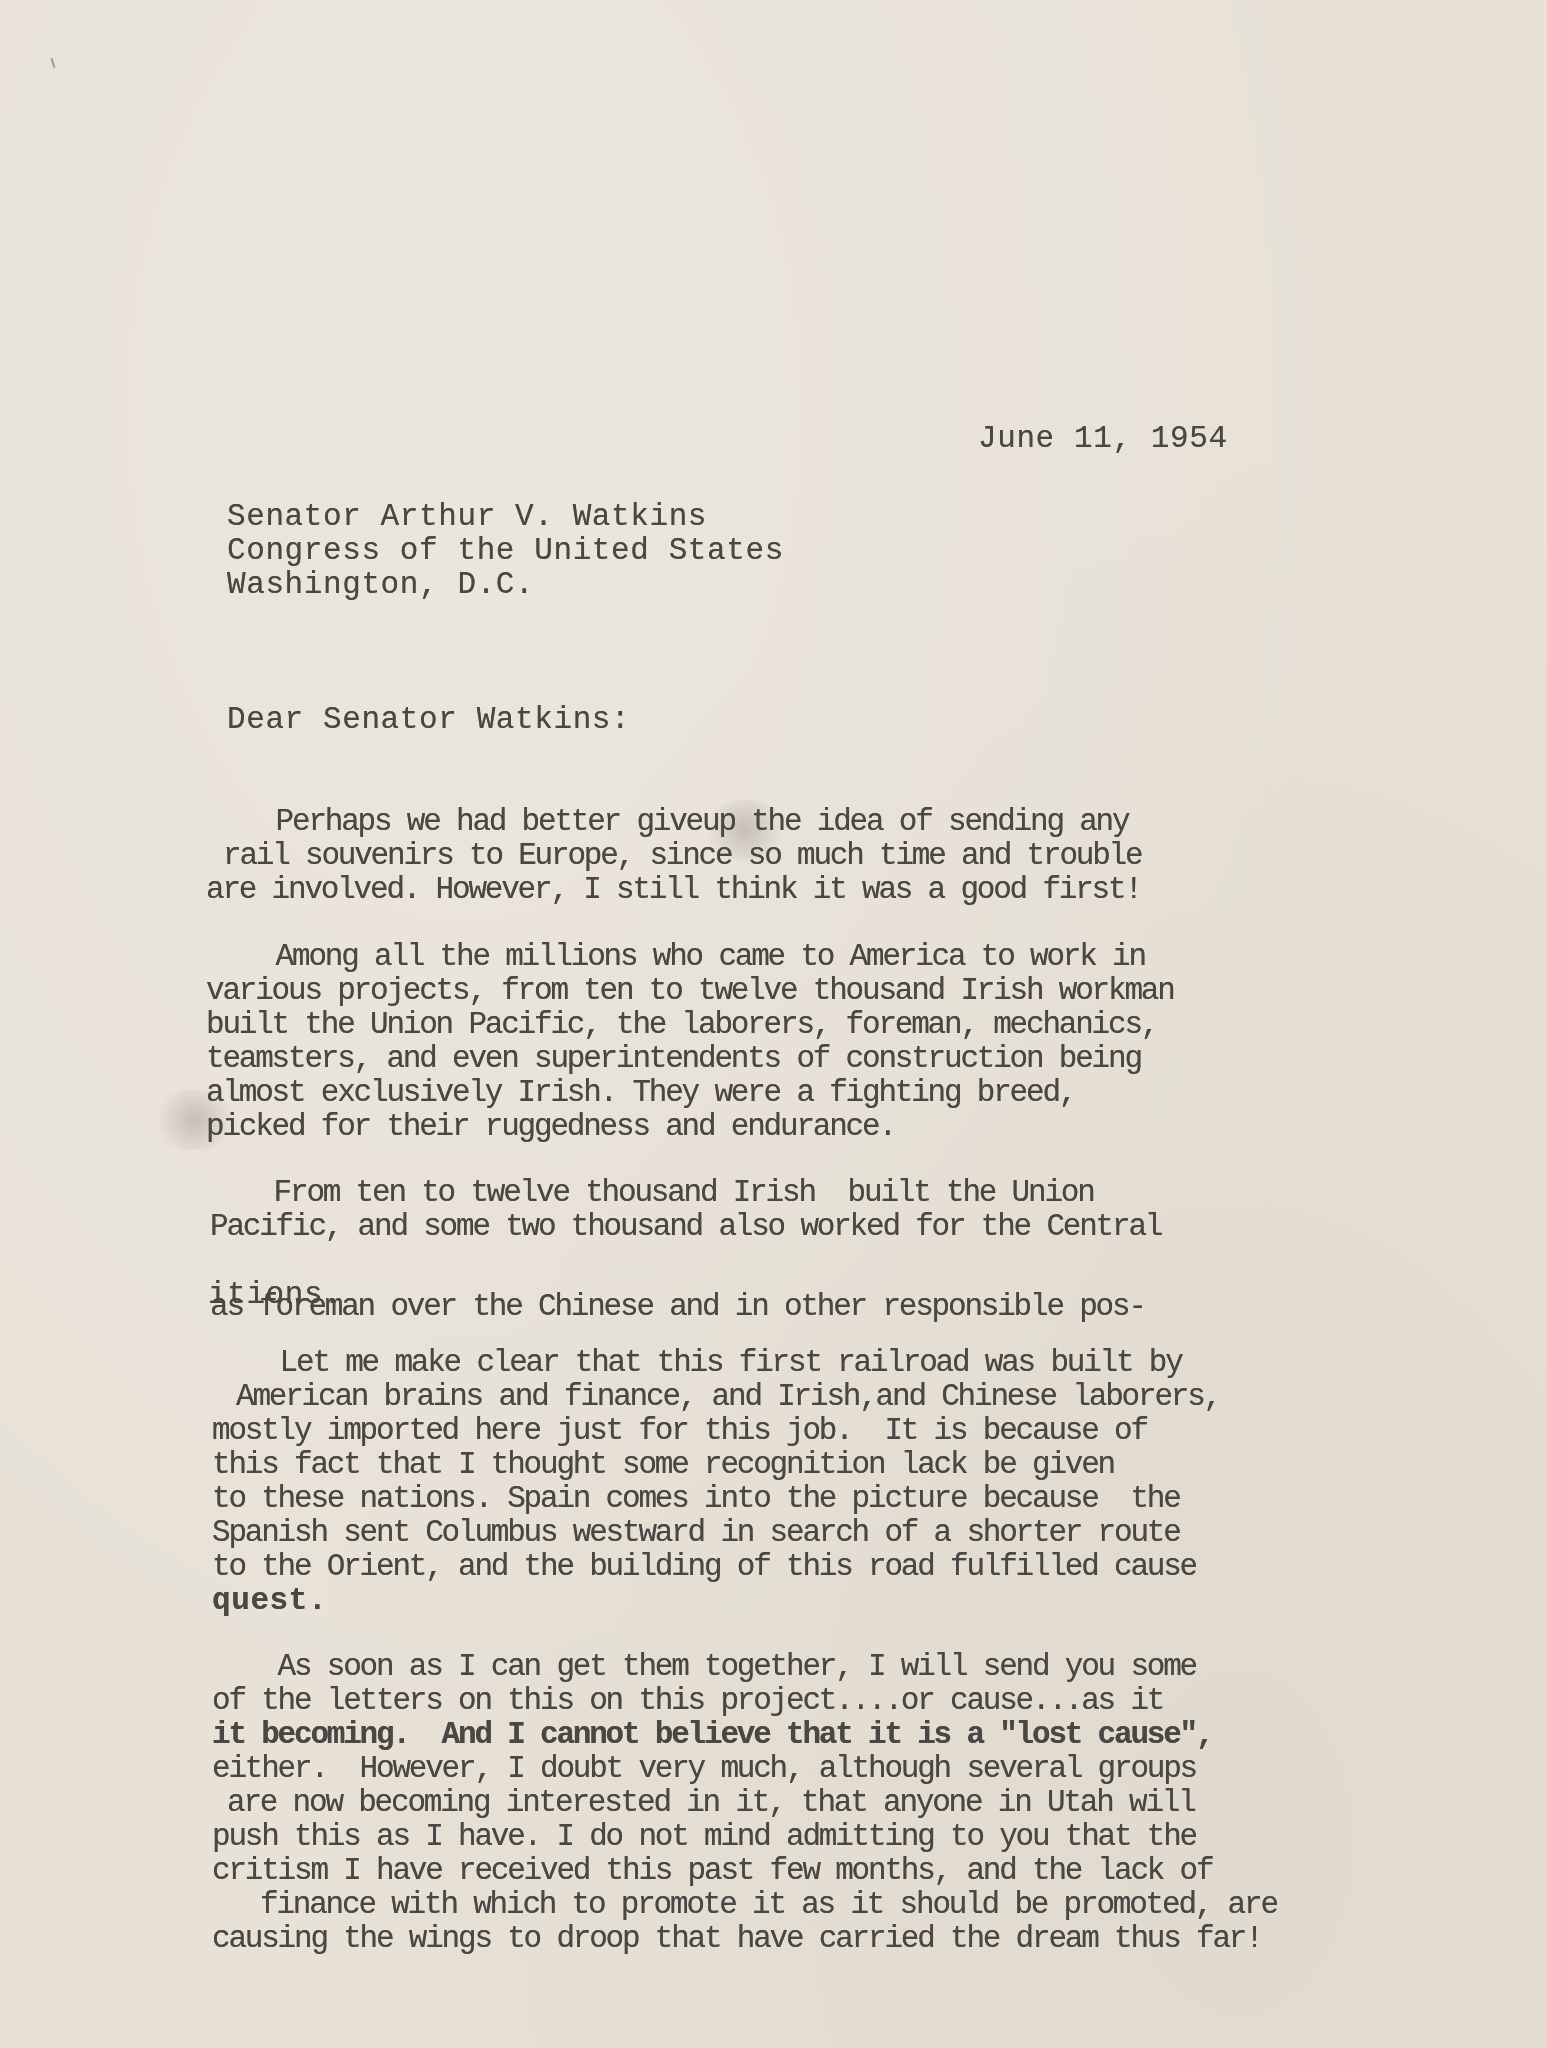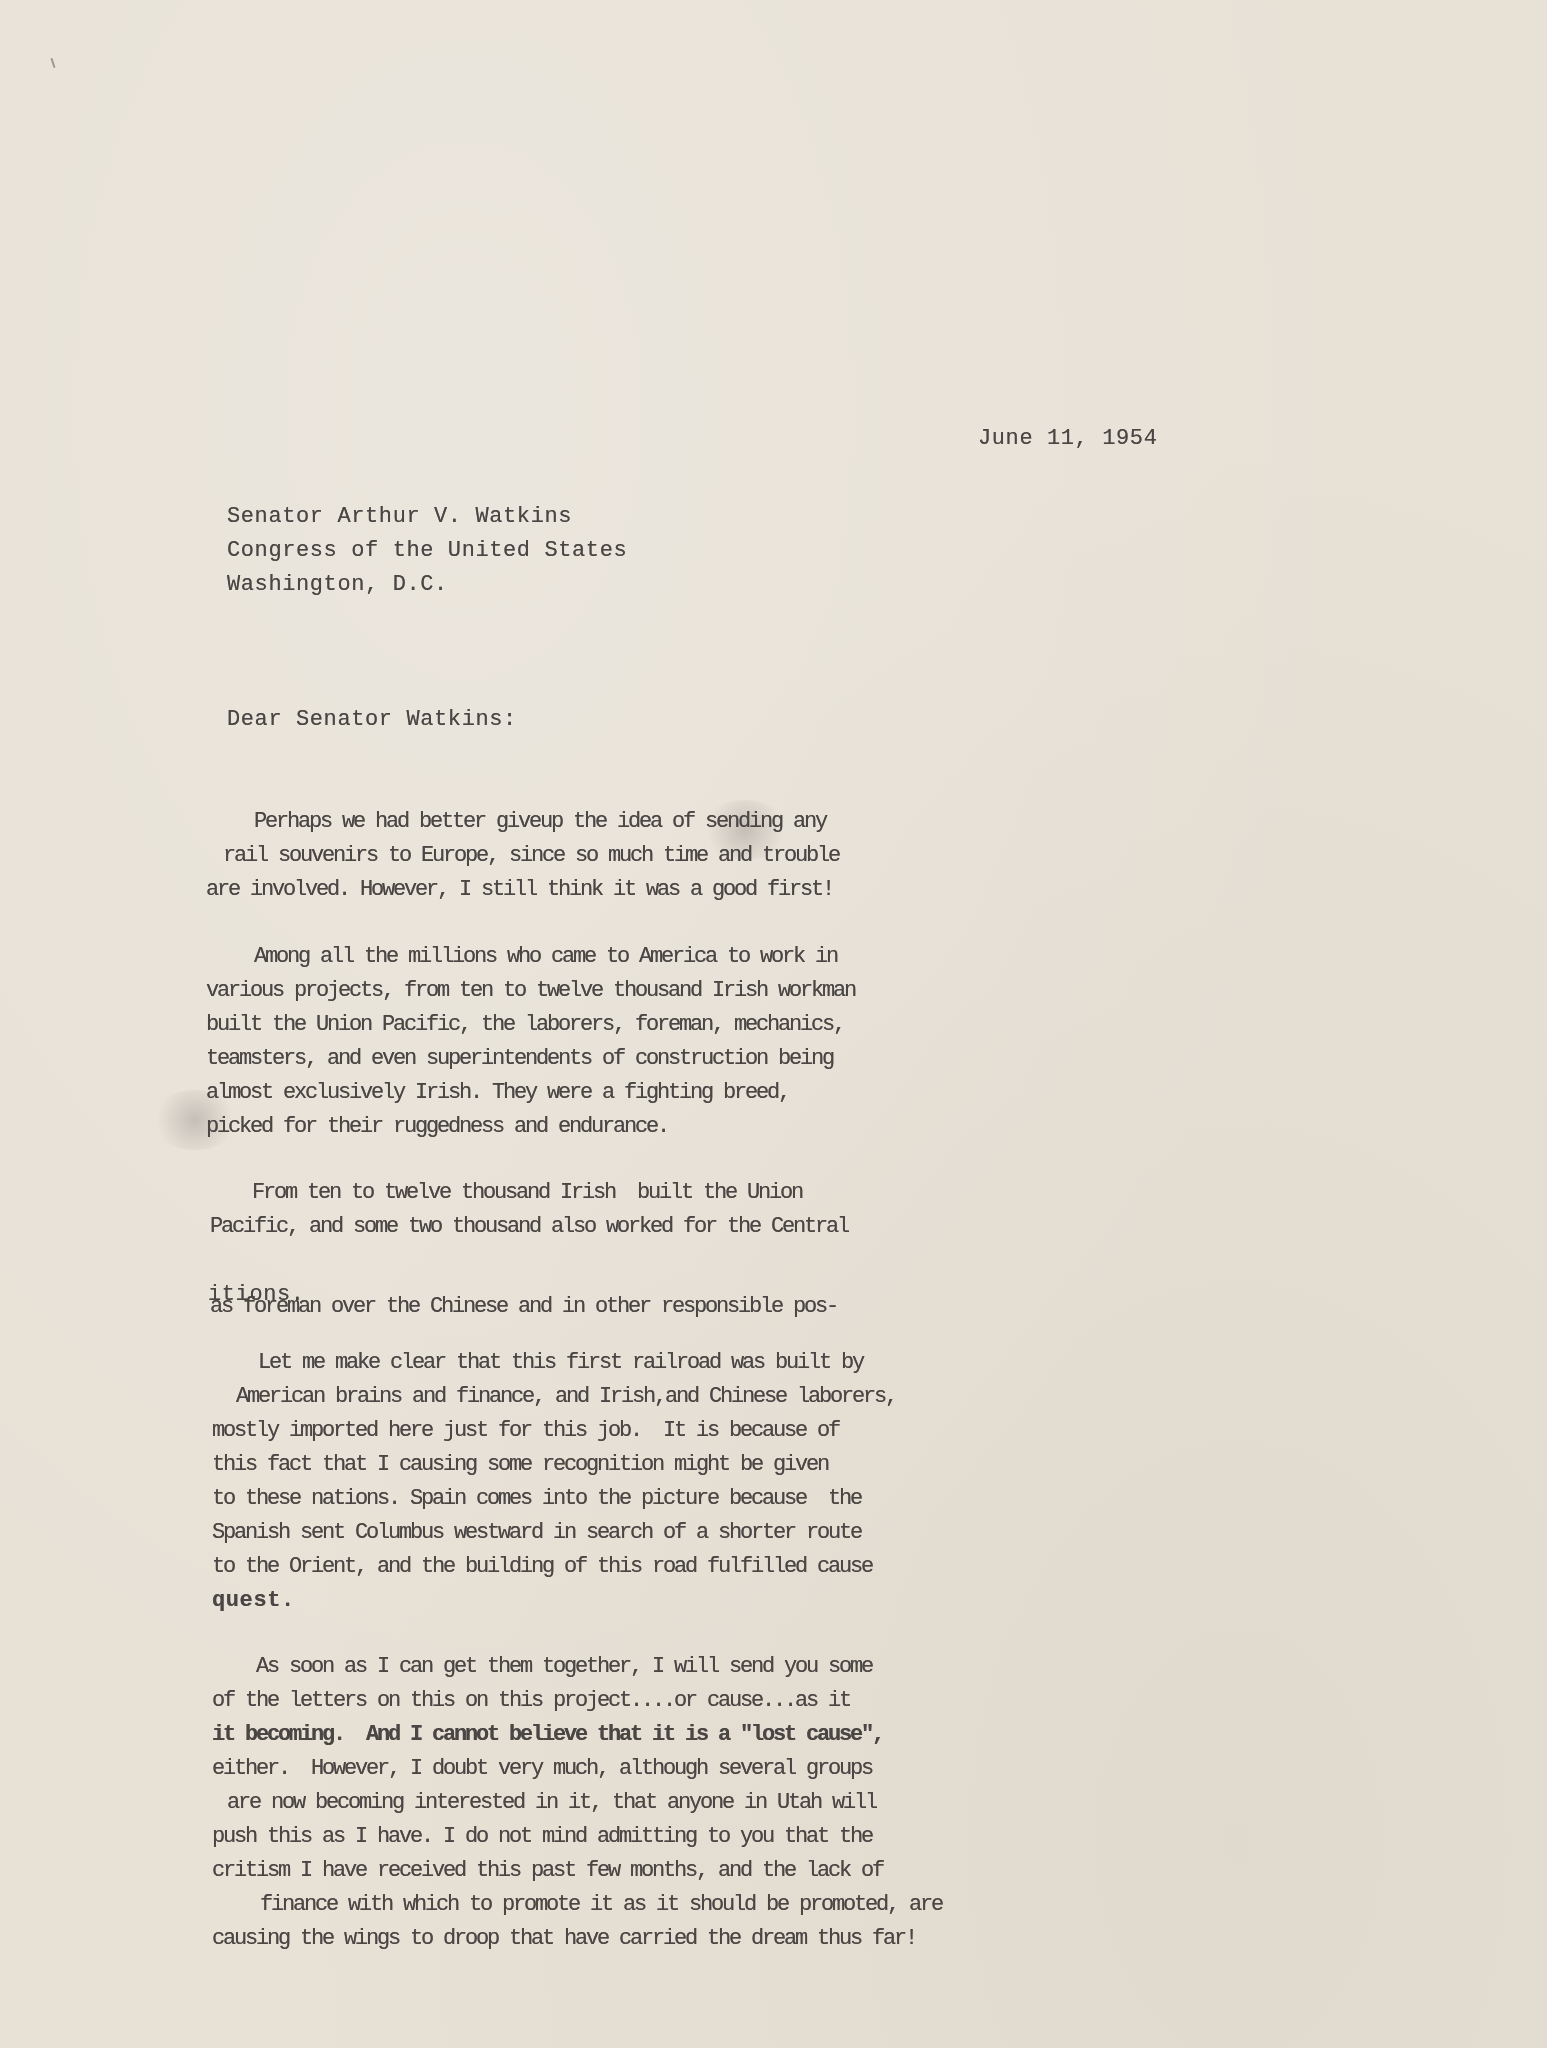--- a/index.html
+++ b/index.html
@@ -32,21 +32,21 @@
     .smudge.s2 { left: 150px; top: 1090px; width: 90px; height: 60px; }
     .speck {
       position: absolute;
       width: 2px; height: 10px;
       background: #6d6660;
       transform: rotate(-18deg);
       opacity: 0.6;
     }
     .line {
       position: absolute;
-      font-size: 22px;
+      font-size: 31px;
       letter-spacing: 0.6px;
       white-space: pre;
       line-height: 34px;
       text-shadow: 0 0 0.6px rgba(60,55,55,0.6);
     }
     .date { left: 978px; top: 422px; }
     .addr { left: 227px; }
     .salutation { left: 227px; top: 703px; }
   </style>
 </head>
@@ -84,21 +84,21 @@
   <div class="line" style="left: 208px; top: 1176px; letter-spacing: -2.20289px;">    From ten to twelve thousand Irish  built the Union</div>
   <div class="line" style="left: 210px; top: 1210px; letter-spacing: -2.20296px;">Pacific, and some two thousand also worked for the Central</div>
   <div class="line" style="left: 210px; top: 1244px; letter-spacing: -2.20302px; margin-top: 46px;">as foreman over the Chinese and in other responsible pos-</div>
   <div class="line" style="left:208px;top:1278px;">itions.</div>
 </div>
 
 <div>
   <div class="line" style="left: 214px; top: 1346px; letter-spacing: -2.20291px;">    Let me make clear that this first railroad was built by</div>
   <div class="line" style="left: 236px; top: 1380px; letter-spacing: -2.20286px;">American brains and finance, and Irish,and Chinese laborers,</div>
   <div class="line" style="left: 212px; top: 1414px; letter-spacing: -2.20302px;">mostly imported here just for this job.  It is because of</div>
-  <div class="line" style="left: 212px; top: 1448px; letter-spacing: -2.20307px;">this fact that I causing some recognition might be given</div>
+  <div class="line" style="left: 212px; top: 1448px; letter-spacing: -2.20307px;">this fact that I thought some recognition lack be given</div>
   <div class="line" style="left: 212px; top: 1482px; letter-spacing: -2.20291px;">to these nations. Spain comes into the picture because  the</div>
   <div class="line" style="left: 212px; top: 1516px; letter-spacing: -2.20291px;">Spanish sent Columbus westward in search of a shorter route</div>
   <div class="line" style="left: 212px; top: 1550px; letter-spacing: -2.20291px;">to the Orient, and the building of this road fulfilled cause</div>
   <div class="line" style="left:212px;top:1584px;font-weight:bold;">quest.</div>
 </div>
 
 <div>
   <div class="line" style="left: 212px; top: 1650px; letter-spacing: -2.20286px;">    As soon as I can get them together, I will send you some</div>
   <div class="line" style="left: 212px; top: 1684px; letter-spacing: -2.20296px;">of the letters on this on this project....or cause...as it</div>
   <div class="line" style="left: 212px; top: 1718px; letter-spacing: -2.20307px; font-weight: bold;">it becoming.  And I cannot believe that it is a "lost cause",</div>

